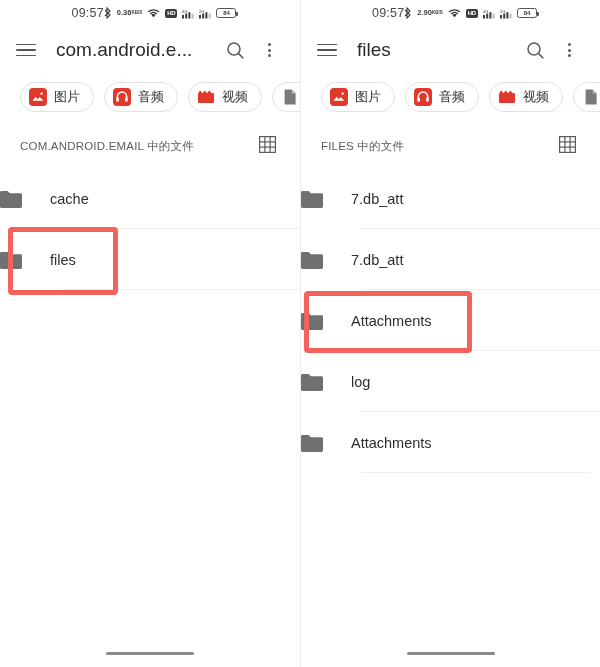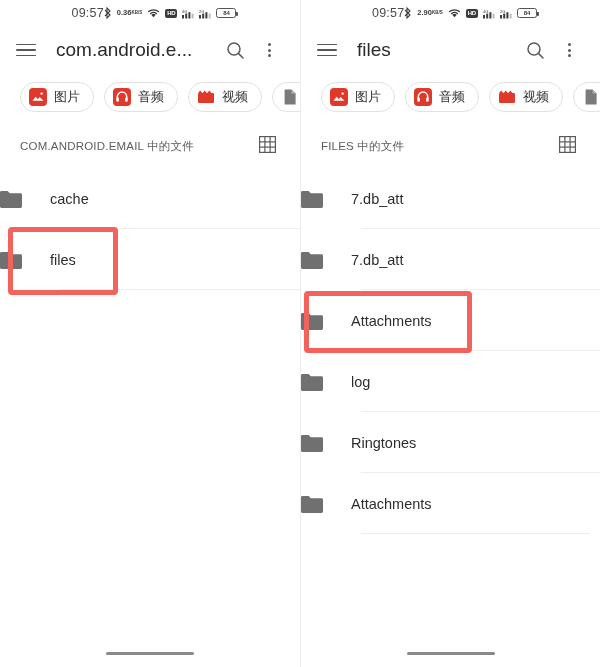--- a/index.html
+++ b/index.html
@@ -450,28 +450,20 @@
         <span class="name">Attachments</span>
       </div>
       <div class="row">
         <span class="folder">
           <svg width="22" height="18" viewBox="0 0 22 18">
               <path d="M0 2.4A1.4 1.4 0 0 1 1.4 1h6.3l2 2.3h10.9A1.4 1.4 0 0 1 22 4.7v11.9a1.4 1.4 0 0 1-1.4 1.4H1.4A1.4 1.4 0 0 1 0 16.6z" fill="#707070"></path>
             </svg>
         </span>
         <span class="name">log</span>
       </div>
-      <div class="row">
-        <span class="folder">
-          <svg width="22" height="18" viewBox="0 0 22 18">
-              <path d="M0 2.4A1.4 1.4 0 0 1 1.4 1h6.3l2 2.3h10.9A1.4 1.4 0 0 1 22 4.7v11.9a1.4 1.4 0 0 1-1.4 1.4H1.4A1.4 1.4 0 0 1 0 16.6z" fill="#707070"></path>
-            </svg>
-        </span>
-        <span class="name">Ringtones</span>
-      </div>
       <div class="row last">
         <span class="folder">
           <svg width="22" height="18" viewBox="0 0 22 18">
               <path d="M0 2.4A1.4 1.4 0 0 1 1.4 1h6.3l2 2.3h10.9A1.4 1.4 0 0 1 22 4.7v11.9a1.4 1.4 0 0 1-1.4 1.4H1.4A1.4 1.4 0 0 1 0 16.6z" fill="#707070"></path>
             </svg>
         </span>
         <span class="name">Attachments</span>
       </div>
     </div>
 

